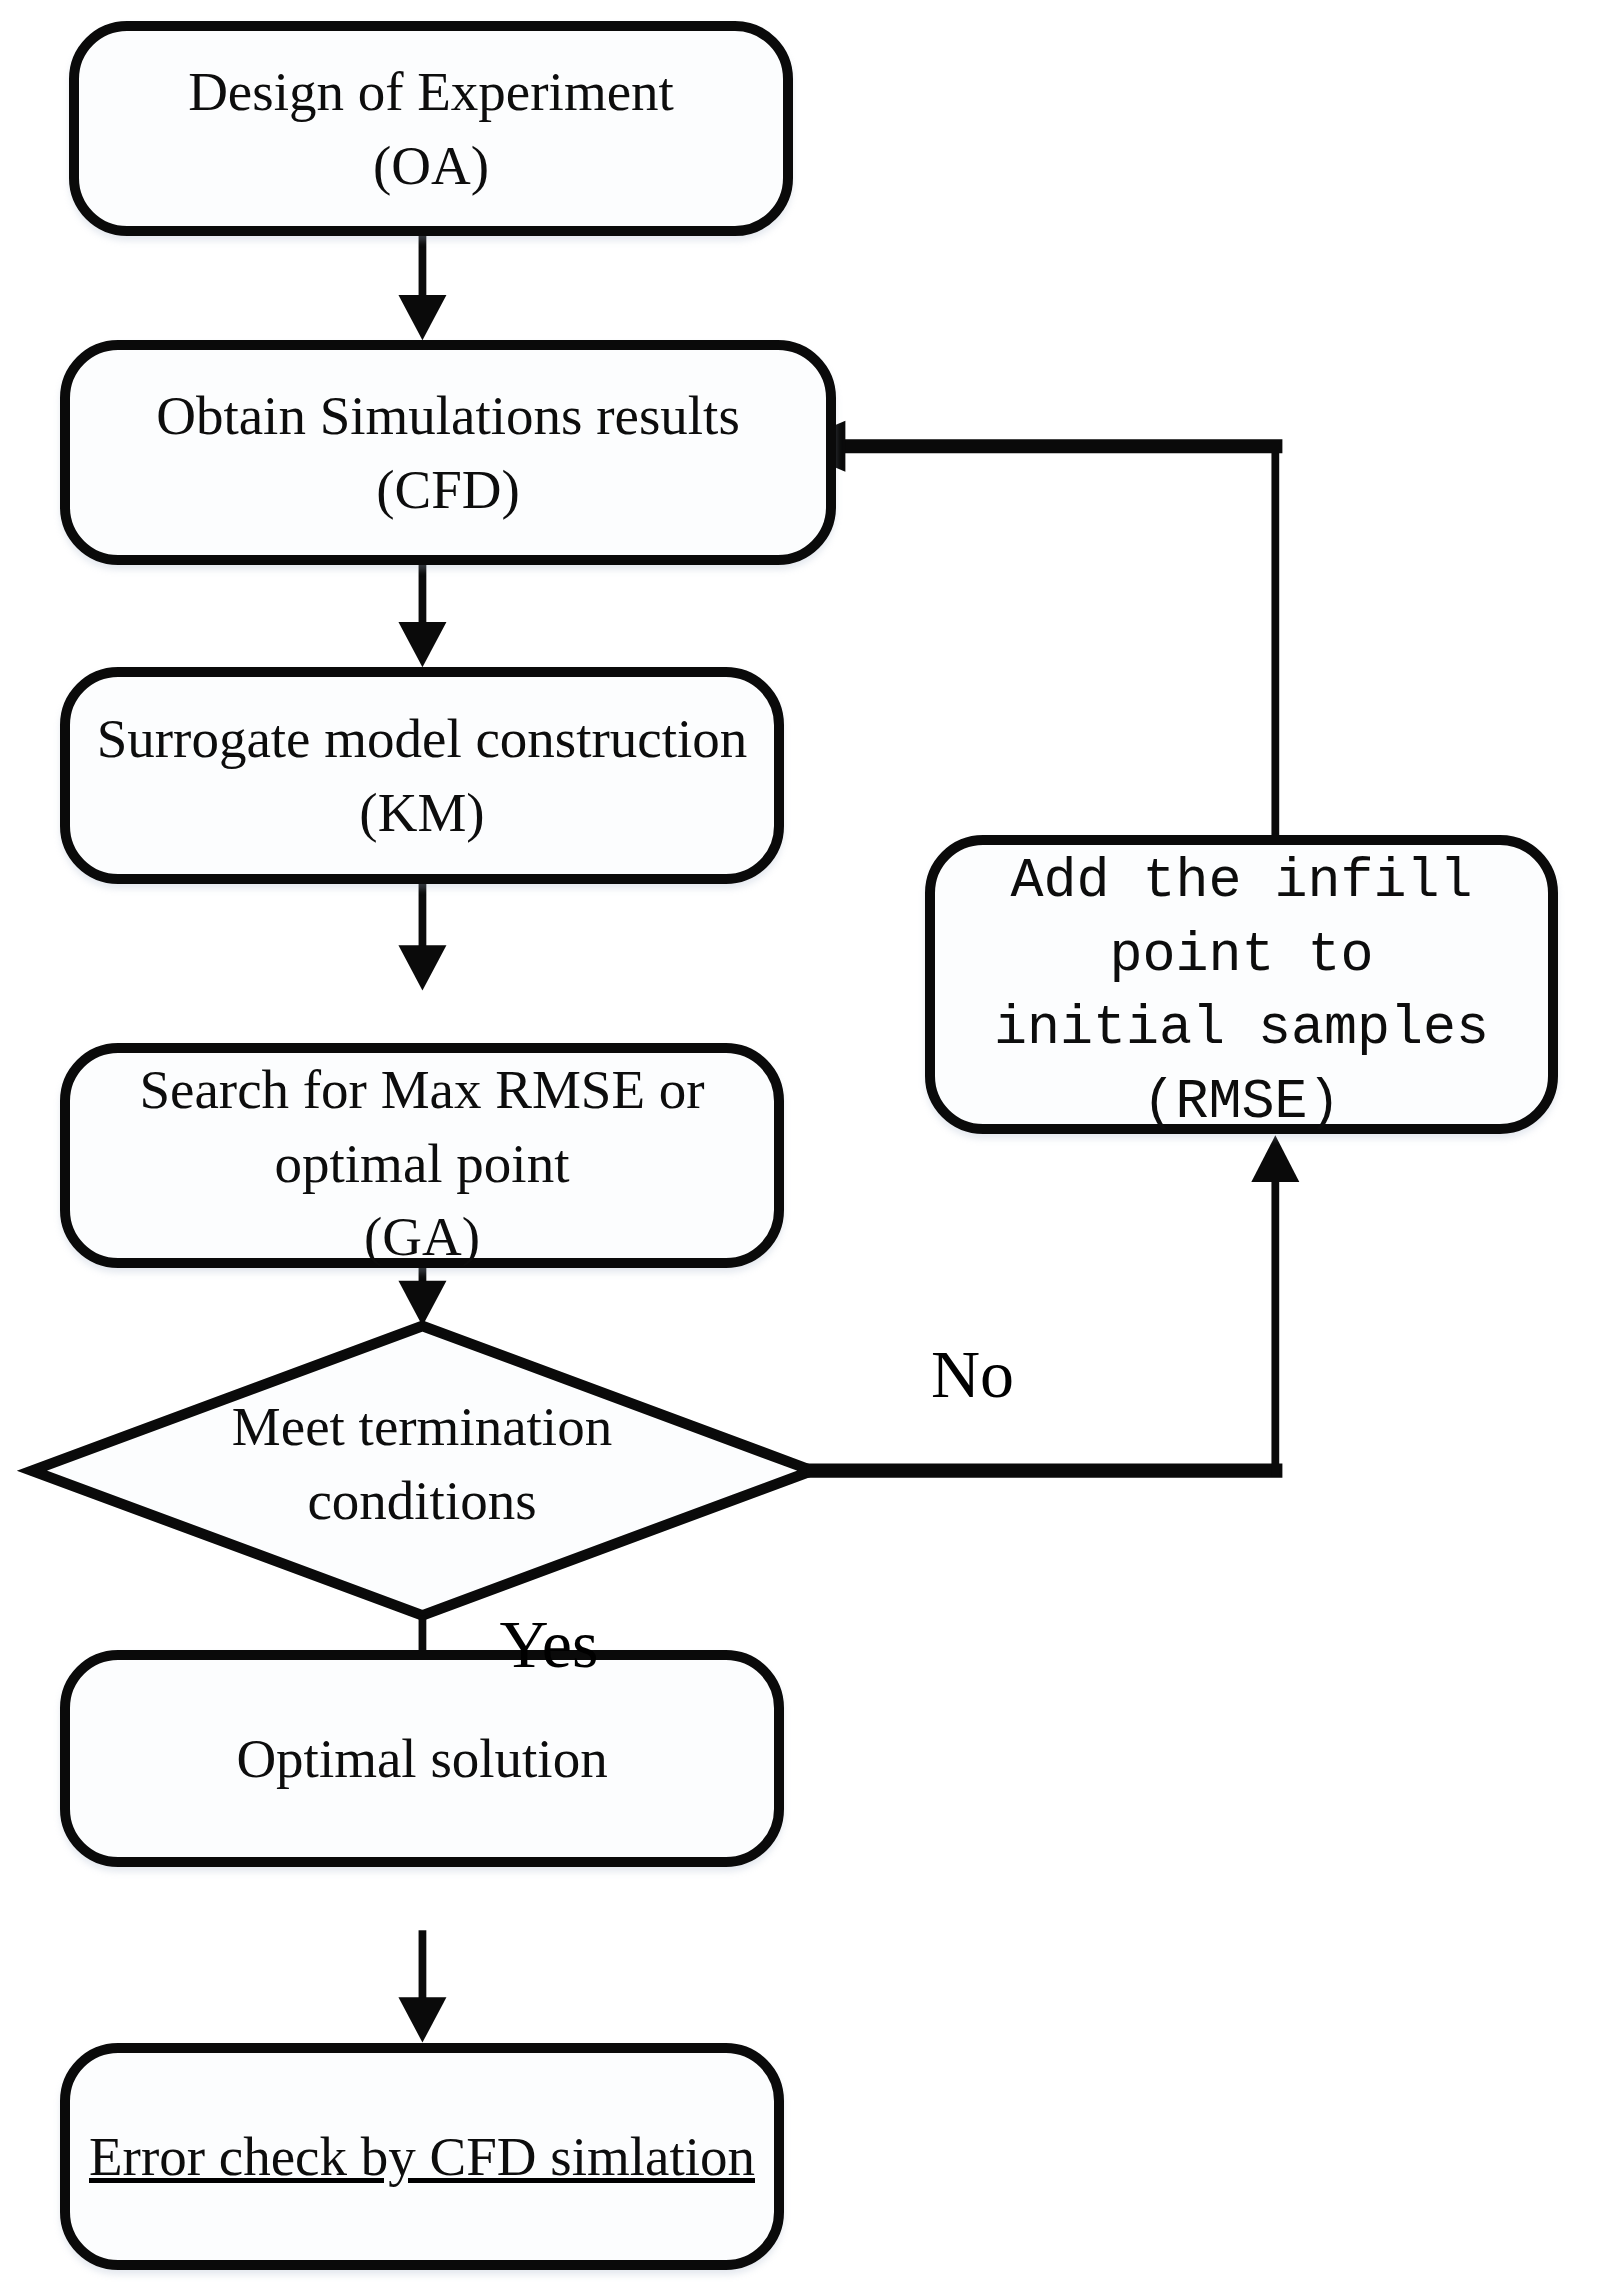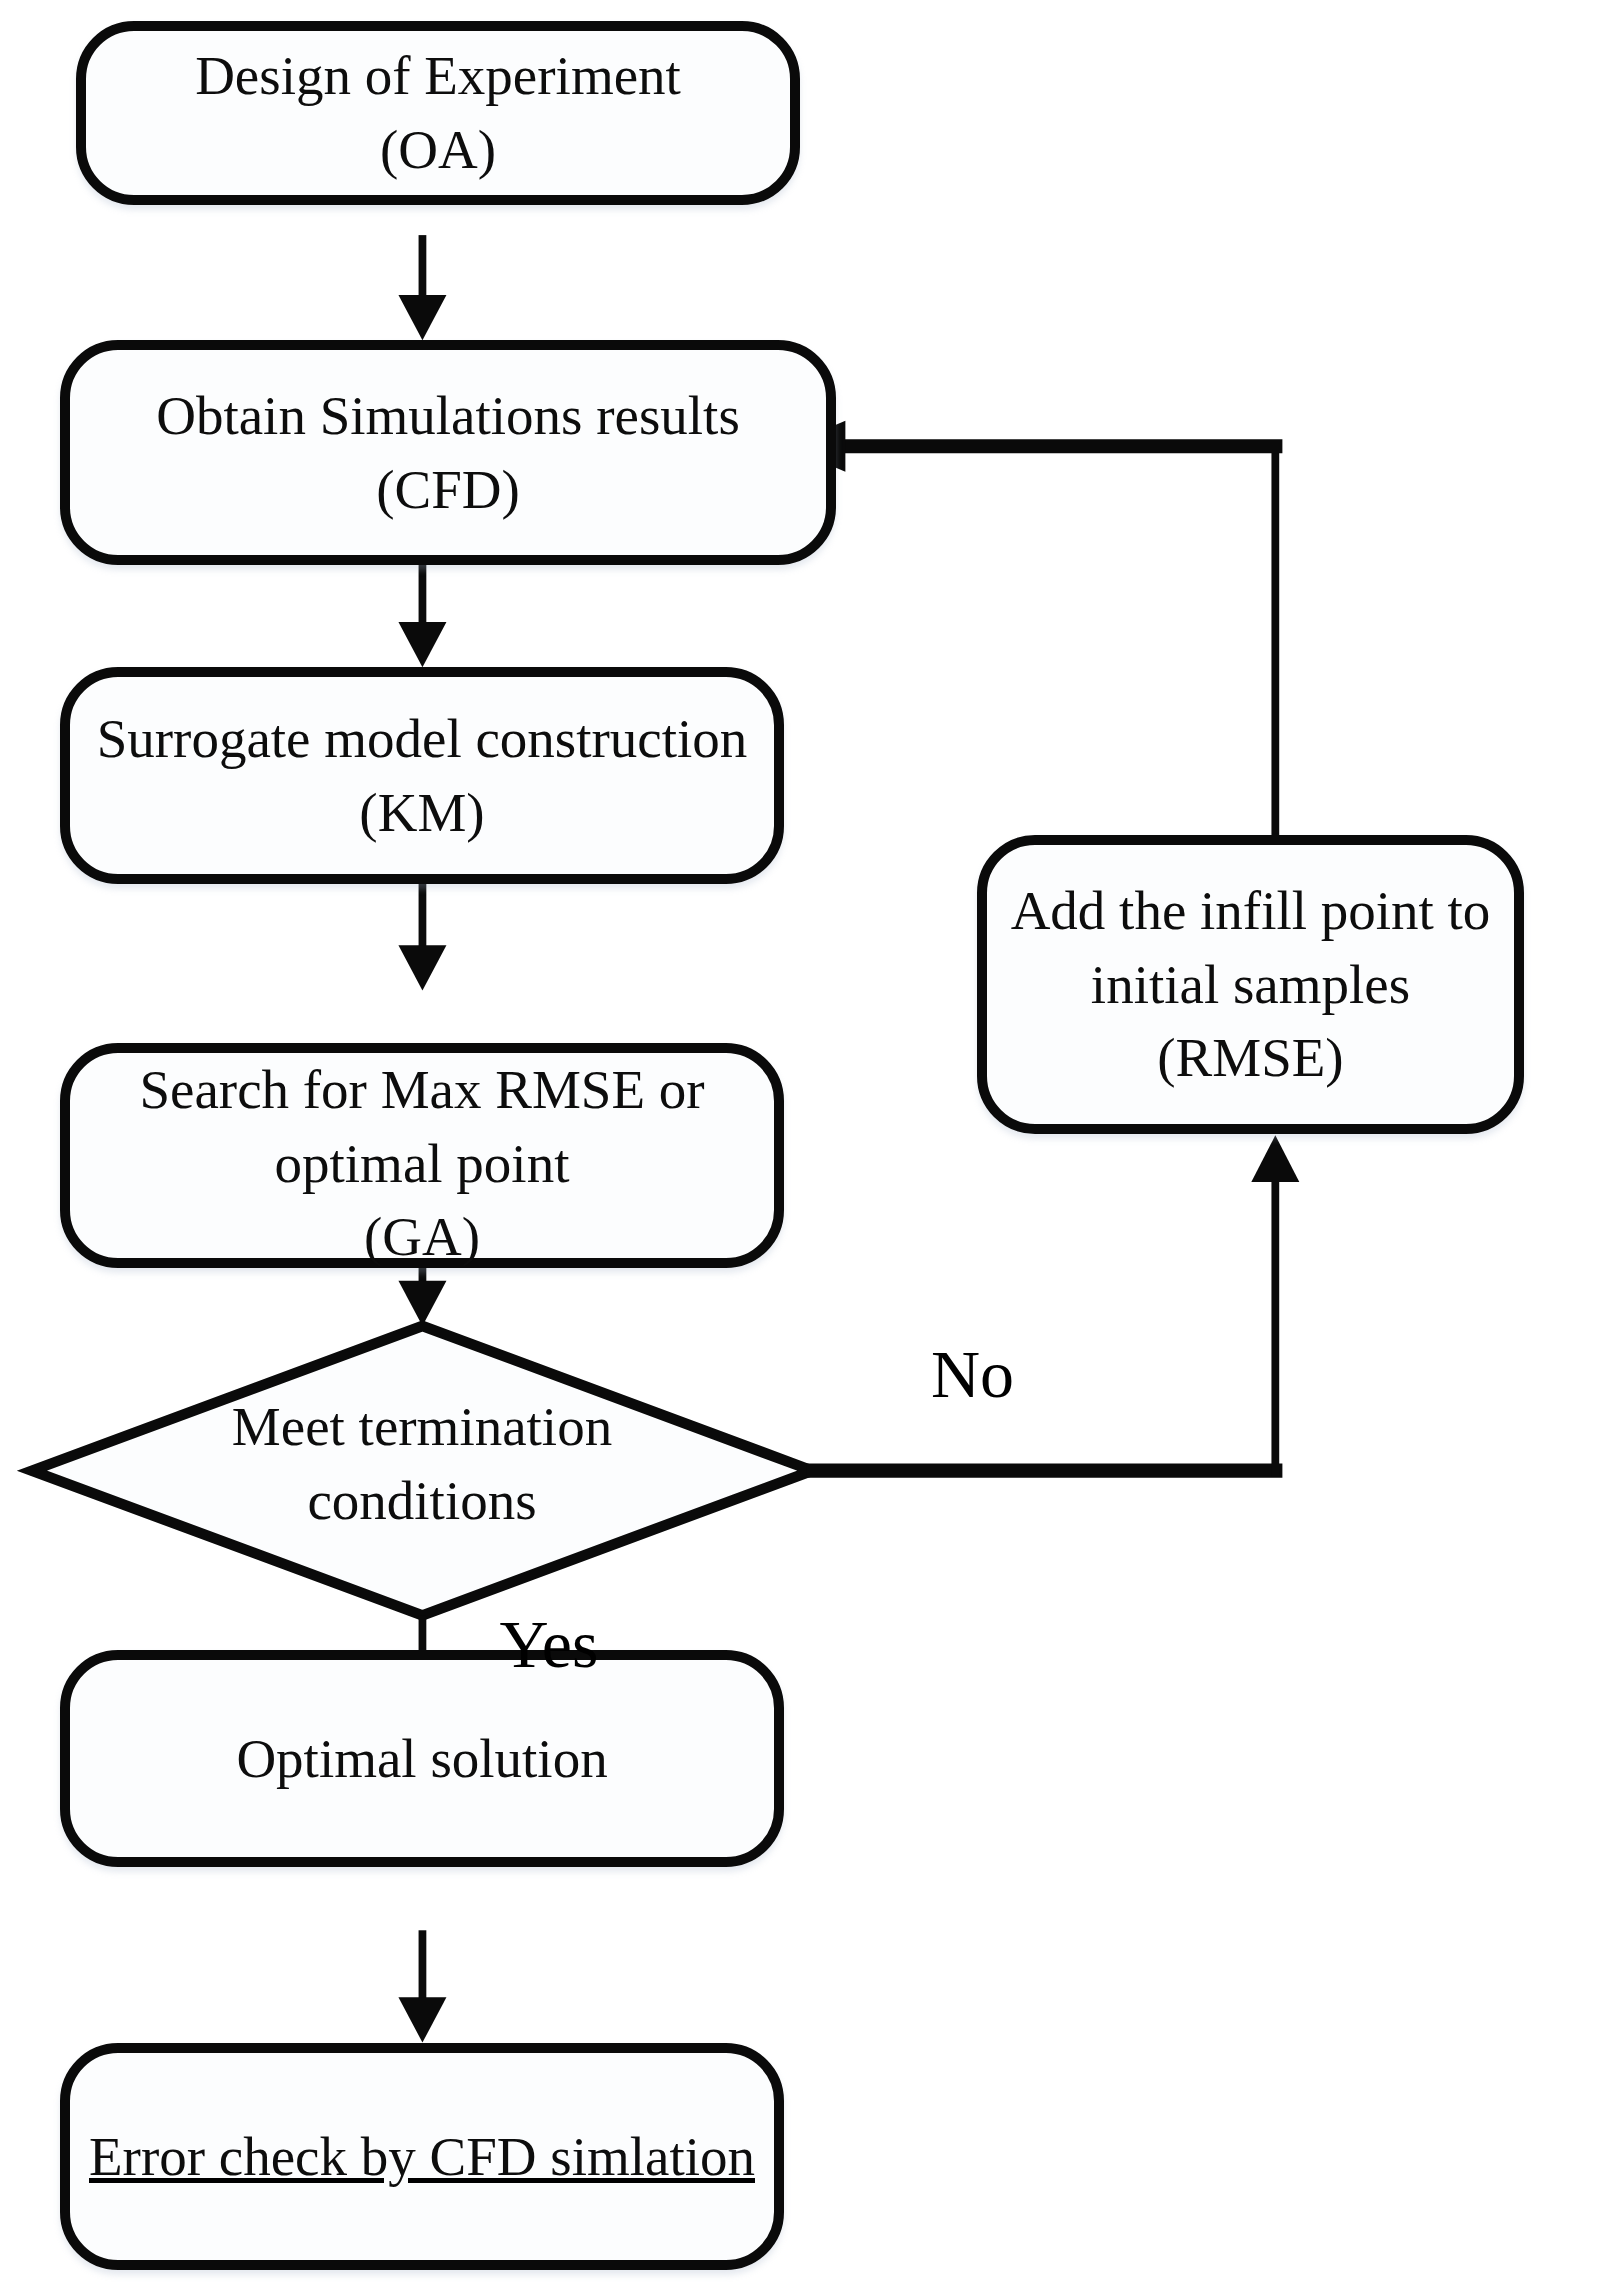--- a/index.html
+++ b/index.html
@@ -83,21 +83,21 @@
 
     <line x1="1142" y1="2083" x2="1816" y2="2083" stroke="#0a0a0a" stroke-width="20"></line>
     <line x1="1806" y1="2091" x2="1806" y2="1672" stroke="#0a0a0a" stroke-width="11"></line>
     <polygon points="1772,1674 1840,1674 1806,1608" fill="#0a0a0a"></polygon>
 
     <line x1="1806" y1="1185" x2="1806" y2="641" stroke="#0a0a0a" stroke-width="11"></line>
     <line x1="1816" y1="632" x2="1193" y2="632" stroke="#0a0a0a" stroke-width="20"></line>
     <polygon points="1197,596 1197,668 1112,632" fill="#0a0a0a"></polygon>
   </svg>
 
-  <div class="node" style="left:76px; top:21px; width:724px; height:184px;">
+  <div class="node" style="left:69px; top:21px; width:724px; height:215px;">
     <span class="lbl">Design of Experiment
 (OA)</span>
   </div>
 
   <div class="node" style="left:60px; top:340px; width:776px; height:225px;">
     <span class="lbl">Obtain Simulations results
 (CFD)</span>
   </div>
 
   <div class="node" style="left:60px; top:667px; width:724px; height:217px;">
@@ -109,21 +109,21 @@
     <span class="lbl">Search for Max RMSE or
 optimal point
 (GA)</span>
   </div>
 
   <div class="diamond-label" style="left:175px; top:1361px; width:494px; height:205px;">
     <span class="lbl">Meet termination
 conditions</span>
   </div>
 
-  <div class="node" style="left:977px; top:835px; width:547px; height:299px;">
+  <div class="node" style="left:925px; top:835px; width:633px; height:299px;font-family:Liberation Mono, monospace;">
     <span class="lbl">Add the infill point to
 initial samples
 (RMSE)</span>
   </div>
 
   <div class="node" style="left:60px; top:1650px; width:724px; height:217px;">
     <span class="lbl">Optimal solution</span>
   </div>
 
   <div class="node" style="left:60px; top:2043px; width:724px; height:227px;text-decoration:underline;">

